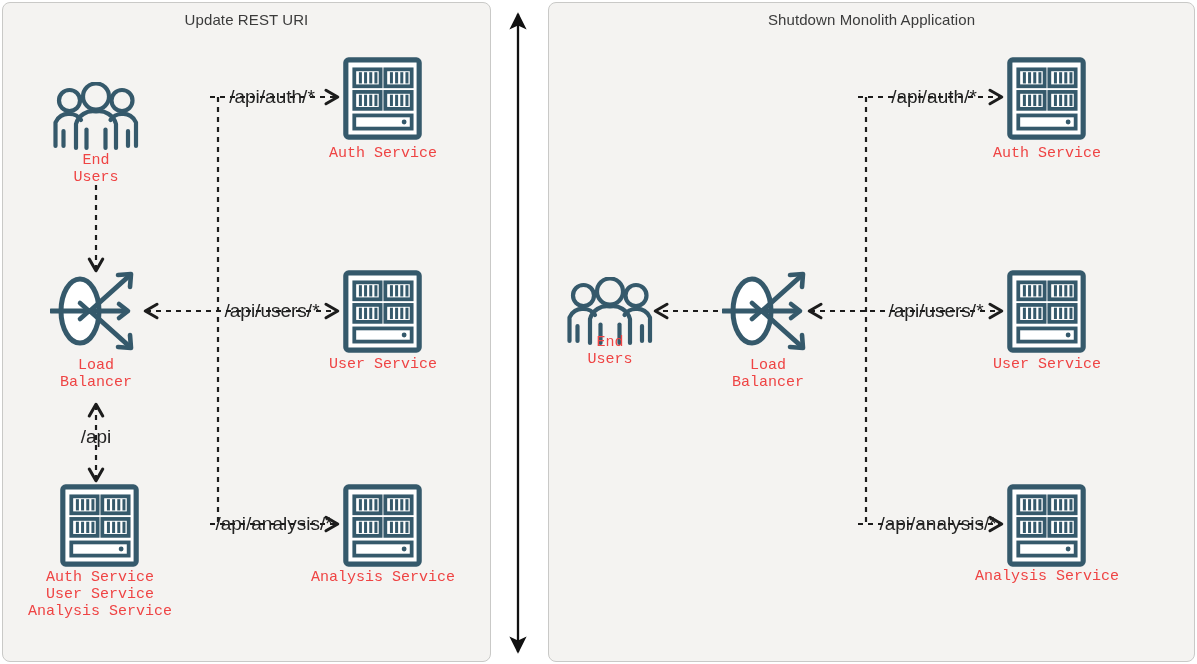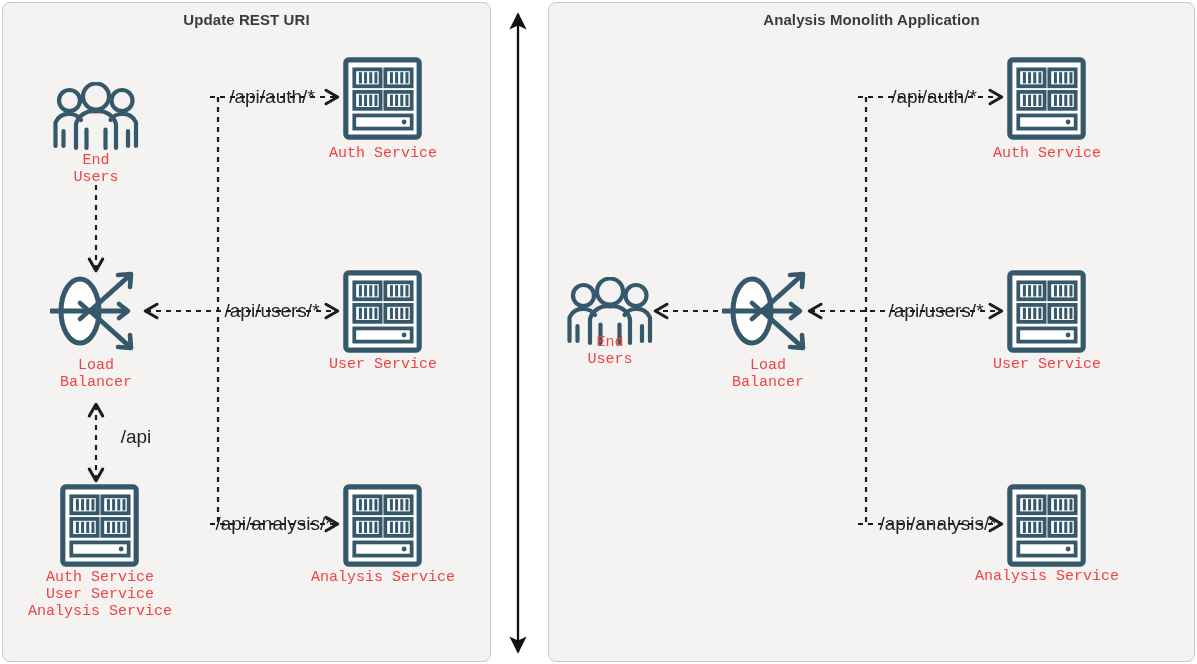--- a/index.html
+++ b/index.html
@@ -27,21 +27,21 @@
   #panel-left  { left: 2px;   top: 2px; width: 489px; height: 660px; }
   #panel-right { left: 548px; top: 2px; width: 647px; height: 660px; }
 
   .panel-title {
     position: absolute;
     top: 8px;
     left: 0;
     right: 0;
     text-align: center;
     font-size: 15px;
-    font-weight: bold;
+    font-weight: normal;
     color: #3b3b3b;
     letter-spacing: 0.1px;
   }
 
   .node {
     position: absolute;
     width: 0;
     height: 0;
   }
   .node .caption {
@@ -76,21 +76,21 @@
 </head>
 <body>
 
 <div id="stage">
 
   <div class="panel" id="panel-left">
     <div class="panel-title">Update REST URI</div>
   </div>
 
   <div class="panel" id="panel-right">
-    <div class="panel-title">Analysis Monolith Application</div>
+    <div class="panel-title">Shutdown Monolith Application</div>
   </div>
 
   <svg class="svg-layer" viewBox="0 0 1197 664">
     <defs>
 
       <marker id="mTealR" viewBox="0 0 10 10" refX="8.5" refY="5" markerWidth="7" markerHeight="7" orient="auto-start-reverse">
         <path d="M1,1 L9,5 L1,9" fill="none" stroke="#35596b" stroke-width="2" stroke-linecap="round" stroke-linejoin="round"></path>
       </marker>
       <marker id="mTealFill" viewBox="0 0 10 10" refX="9" refY="5" markerWidth="6.5" markerHeight="6.5" orient="auto-start-reverse">
         <path d="M0,1.2 L9.5,5 L0,8.8 L2.2,5 Z" fill="#35596b"></path>
@@ -245,21 +245,21 @@
     <div class="caption" style="top:0;">
       <span>Auth Service</span><br>
       <span>User Service</span><br>
       <span>Analysis Service</span>
     </div>
   </div>
 
   <div class="edge-label" style="left:272px; top:97px;">/api/auth/*</div>
   <div class="edge-label" style="left:272px; top:311px;">/api/users/*</div>
   <div class="edge-label" style="left:274px; top:524px;">/api/analysis/*</div>
-  <div class="edge-label" style="left:96px; top:437px;margin-left:40px;">/api</div>
+  <div class="edge-label" style="left:96px; top:437px;">/api</div>
 
   <div class="node" style="left:610px; top:334px;">
     <div class="caption" style="top:0;">
       <span>End</span><br>
       <span>Users</span>
     </div>
   </div>
 
   <div class="node" style="left:768px; top:357px;">
     <div class="caption" style="top:0;">

